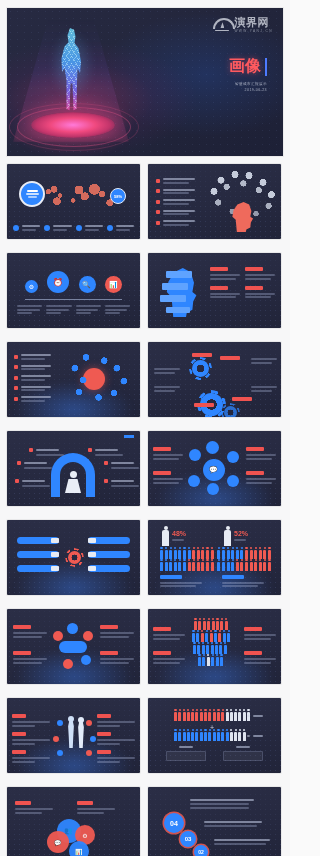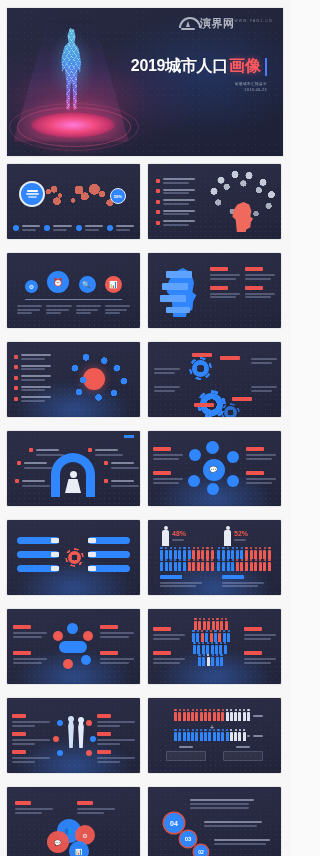--- a/index.html
+++ b/index.html
@@ -72,21 +72,21 @@
 
   
   .logo{position:absolute;right:10px;top:9px;display:flex;align-items:center;gap:3px;opacity:.82;}
   .logo .mark{width:18px;height:13px;position:relative;}
   .logo .mark .arc{
     position:absolute;left:0;bottom:2px;width:18px;height:9px;
     border:2px solid #cfd3dd;border-bottom:none;border-radius:18px 18px 0 0;
   }
   .logo .mark .bar{position:absolute;left:2px;bottom:0;width:14px;height:1.6px;background:#cfd3dd;border-radius:1px;}
   .logo .mark .pk{position:absolute;left:7px;bottom:3px;width:4px;height:6px;background:#cfd3dd;clip-path:polygon(50% 0,100% 100%,0 100%);}
-  .logo .wordmark{display:flex;flex-direction:row;line-height:1;}
+  .logo .wordmark{display:flex;flex-direction:column;line-height:1;}
   .logo .wordmark .cn{font-size:11px;font-weight:700;color:#cfd3dd;letter-spacing:.5px;}
   .logo .wordmark .en{font-size:3.2px;color:#9da3b3;letter-spacing:1.4px;margin-top:1.5px;}
 
   
   .hero-text{position:absolute;right:16px;top:48px;text-align:right;}
   .kicker{display:flex;align-items:flex-end;justify-content:flex-end;gap:2px;margin-bottom:2px;}
   .kicker .cn{font-size:9px;font-weight:700;color:#e9ecf3;letter-spacing:.4px;}
   .kicker .en{display:flex;flex-direction:column;line-height:1.05;text-align:left;color:#9aa2b6;font-size:3.4px;letter-spacing:.5px;padding-bottom:1px;}
   .titleline{display:flex;align-items:center;justify-content:flex-end;gap:0px;}
   .titleline .t1{font-size:16px;font-weight:700;color:#ffffff;letter-spacing:-.3px;}
@@ -212,21 +212,20 @@
           <div class="bar"></div>
       </div>
       <div class="wordmark">
         <div class="cn">演界网</div>
         <div class="en">WWW.YANJ.CN</div>
       </div>
     </div>
 
     <div class="hero-text">
       <div class="titleline">
-        <span class="t1">2019城市人口</span>
         <span class="t2">画像</span>
         <span class="titlebar"></span>
       </div>
       <div class="subline">
         <div>智慧城市汇报展示</div>
         <div>2019-06-23</div>
       </div>
     </div>
   </div>
 

